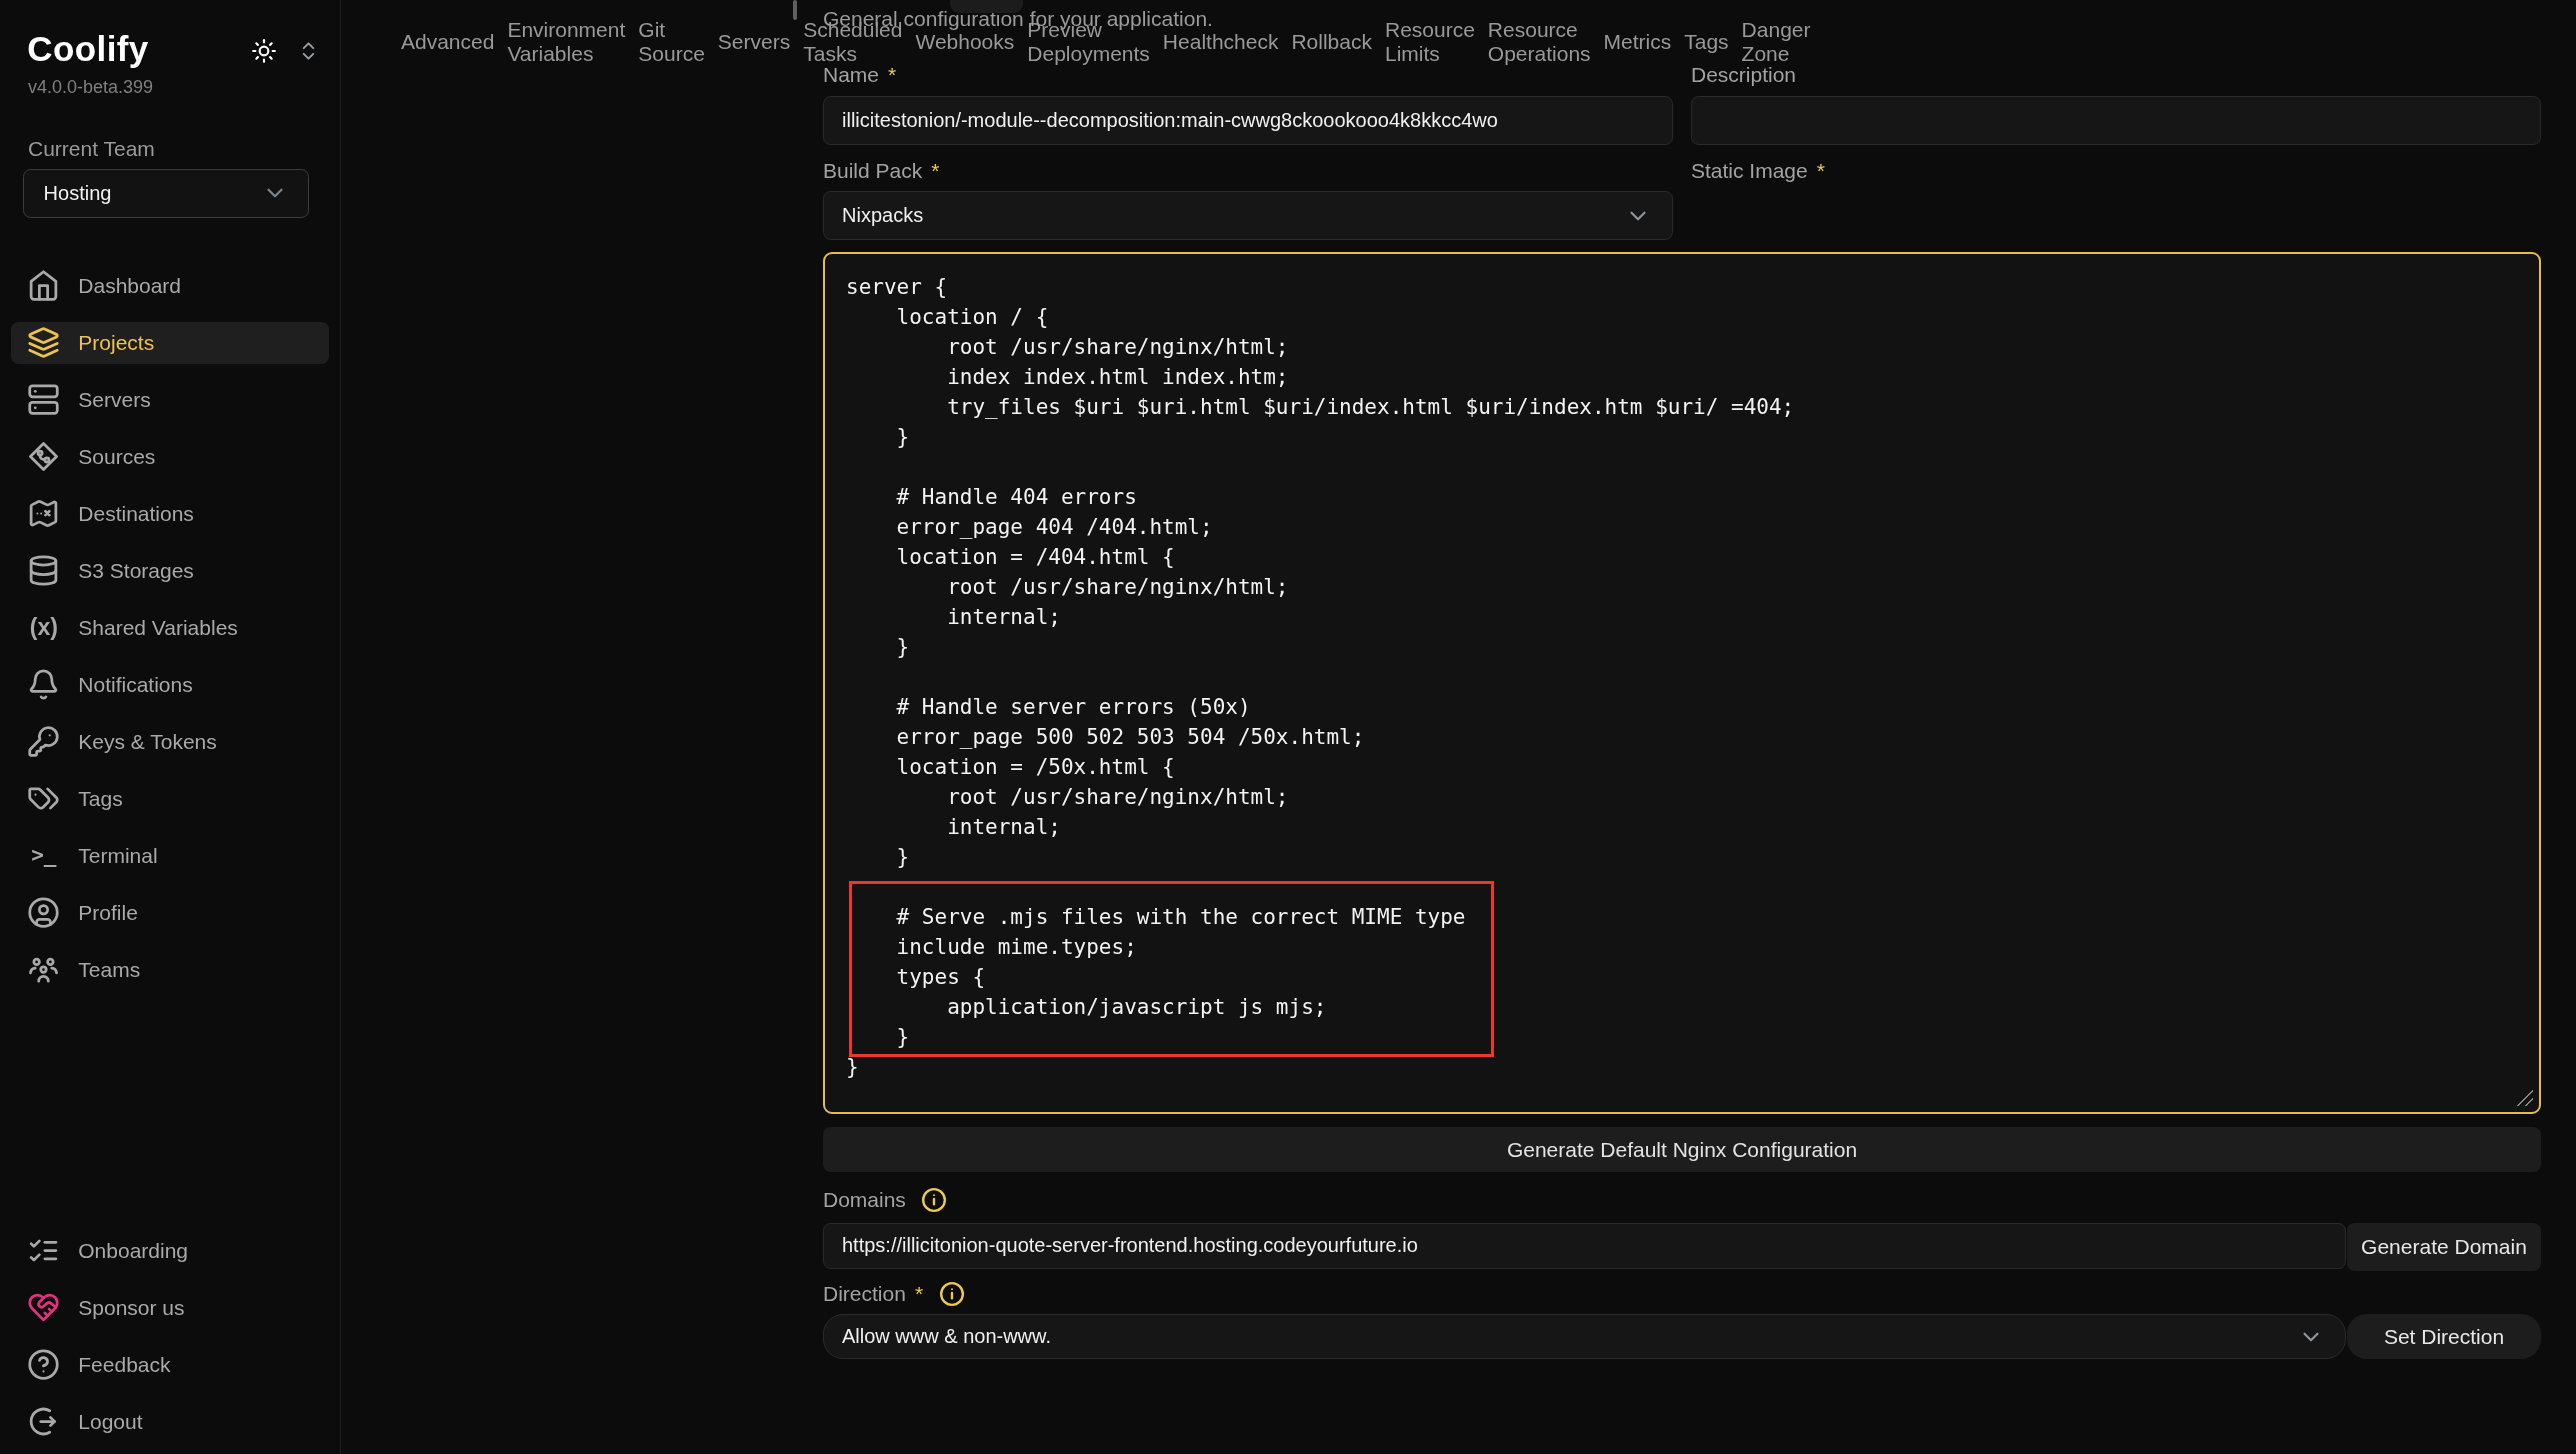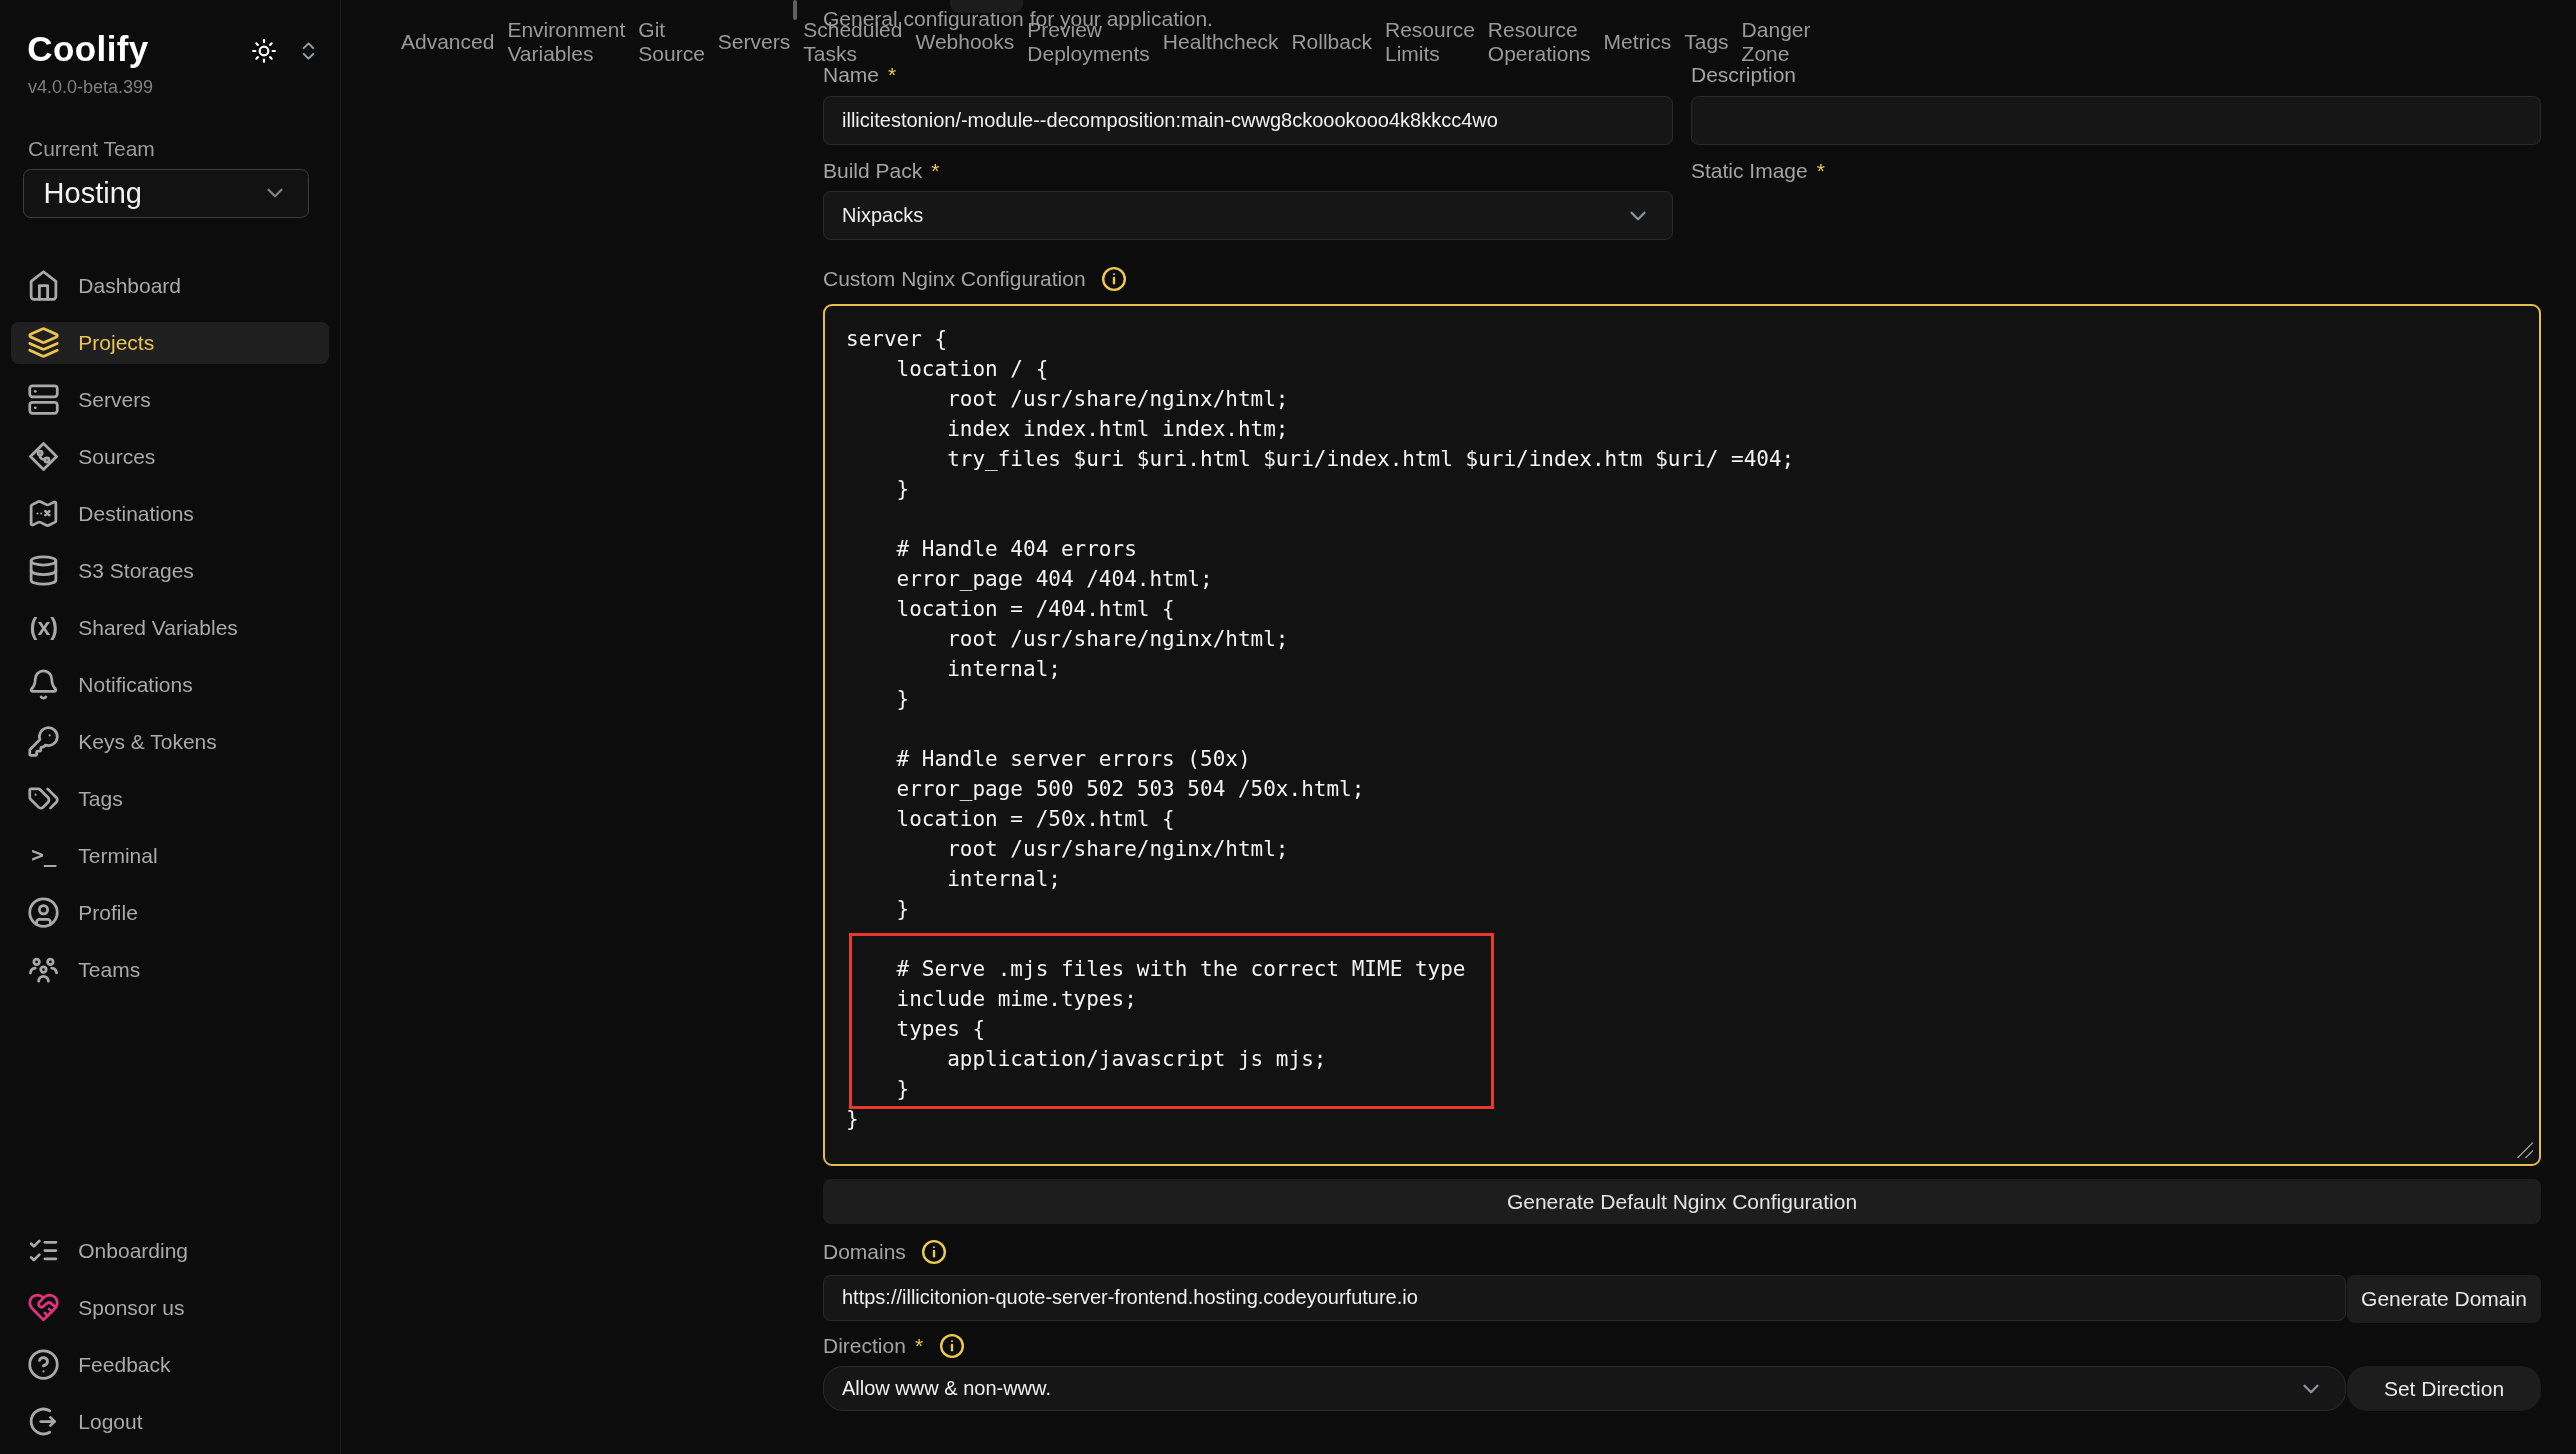--- a/index.html
+++ b/index.html
@@ -11,21 +11,21 @@
   .sidebar { width:341px; flex:0 0 341px; height:100%; border-right:1.5px solid #1e1e1e;
     padding:0 10.6px; display:flex; flex-direction:column; }
   .logo-row { margin:30px 9px 0 16.7px; display:flex; align-items:flex-start; justify-content:space-between; }
   .logo { font-size:35px; font-weight:bold; color:#ffffff; letter-spacing:0.4px; line-height:38px; }
   .logo-icons { display:flex; align-items:center; gap:16.7px; margin-top:4.5px; }
   .version { margin:9px 0 0 17.4px; font-size:18px; color:#7f7f7f; }
   .team-label { margin:39px 0 0 17.4px; font-size:21px; color:#9a9a9a; }
   .team-select { margin:7.6px 20px 0 12px; height:49px; border:1.5px solid #3a3d42; border-radius:7.6px;
     background:#121212; display:flex; align-items:center; justify-content:space-between;
     padding:0 16.7px 0 20px; cursor:pointer; }
-  .team-select .val { font-size:29px; color:#f2f2f2; }
+  .team-select .val { font-size:20px; color:#f2f2f2; }
   .nav { margin-top:47px; display:flex; flex-direction:column; gap:15px; }
   .nav.footer { margin-top:0; margin-bottom:11.4px; }
   .spacer { flex:1 1 auto; }
   .nav-item { height:42px; border-radius:7.6px; display:flex; align-items:center; gap:18px;
     padding-left:16.7px; color:#a9a9a9; font-size:21px; cursor:pointer; }
   .nav-item.active { background:#1f1f1f; color:#ecc351; }
   .icon { width:33px; height:33px; flex:0 0 33px; display:flex; align-items:center; justify-content:center; }
   .icon svg { width:33px; height:33px; }
   .txt-icon { font-size:23px; font-weight:bold; line-height:33px; }
   .txt-icon.mono { font-family:"DejaVu Sans Mono",monospace; font-size:21px; }
@@ -348,30 +348,20 @@
         </div>
       </div>
       <div>
         <div class="field-label lbl-gap">
           <span>Static Image</span>
             <span class="req">*</span>
         </div>
       </div>
     </div>
 
-    <div class="field-label mt34">
-      <span>Custom Nginx Configuration</span>
-      <span class="info-ic icon sm-icon" style="color:#eec94f" id="ic-info1">
-          <svg viewBox="0 0 24 24" fill="none" stroke="currentColor" stroke-width="2.2" stroke-linecap="round">
-            <circle cx="12" cy="12" r="10"></circle>
-            <path d="M12 11v5"></path>
-            <circle cx="12" cy="7.5" r="0.9" fill="currentColor" stroke="none"></circle>
-          </svg>
-        </span>
-    </div>
     <div class="code-wrap">
       <pre>server {
     location / {
         root /usr/share/nginx/html;
         index index.html index.htm;
         try_files $uri $uri.html $uri/index.html $uri/index.htm $uri/ =404;
     }
 
     # Handle 404 errors
     error_page 404 /404.html;

